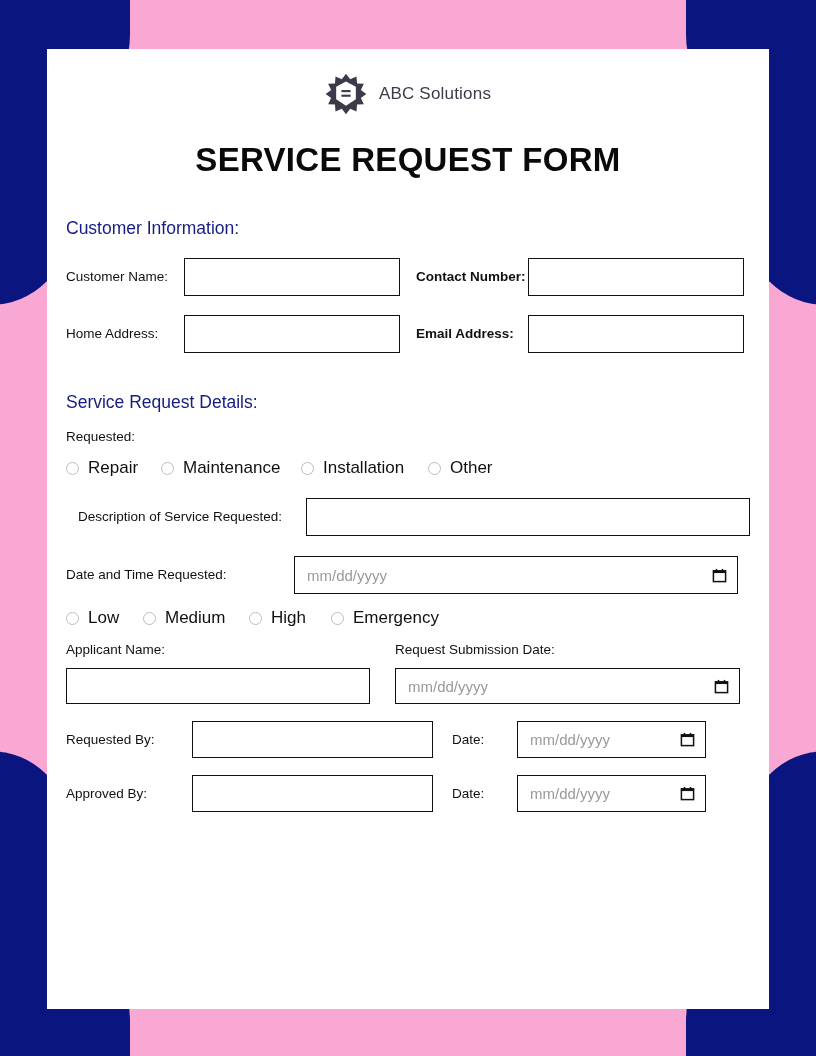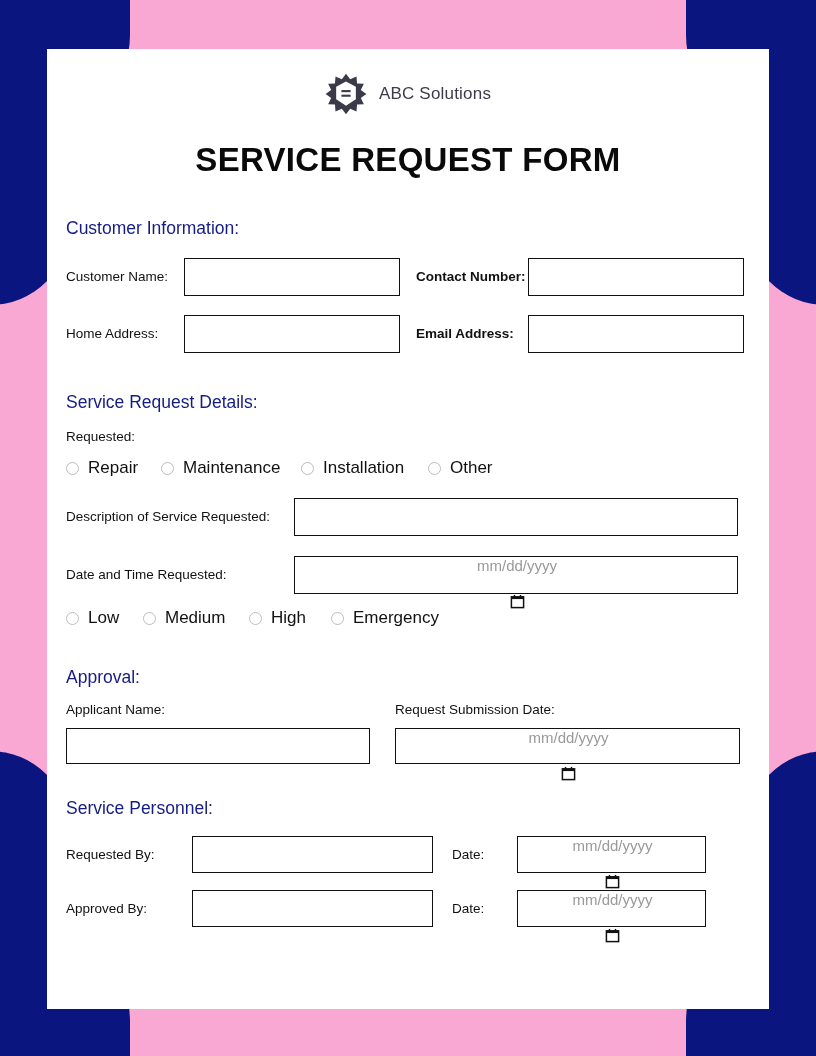--- a/index.html
+++ b/index.html
@@ -92,21 +92,20 @@
     outline: none;
   }
   .datebox {
     border: 1.6px solid #111;
     background: #fff;
     height: 38px;
     width: 100%;
     display: flex; align-items: center;
     padding: 0 10px 0 12px;
     gap: 20px;
-    flex-direction: column;
   }
   .datebox .ph {
     flex: 1 1 auto;
     font-size: 15px;
     color: #9a9a9a;
     font-family: "Liberation Sans", sans-serif;
   }
   .cal-ico { width: 15px; height: 15px; flex: 0 0 15px; }
 
   
@@ -122,21 +121,21 @@
   .radio-row { display: flex; align-items: center; margin-top: 14px; }
   .radio-item { display: flex; align-items: center; gap: 9px; }
   .radio-dot {
     width: 13px; height: 13px; border-radius: 50%;
     border: 1.5px solid #bdbdbd; background: #fff;
     flex: 0 0 13px;
   }
   .radio-text { font-size: 17px; color: #111; }
 
   .desc-row { display: flex; align-items: center; margin-top: 20px; }
-  .desc-lab { width: 228px; flex: 0 0 228px; }
+  .desc-lab { width: 228px; flex: 0 0 228px; margin-left: 12px; }
   .desc-box { width: 444px; flex: 0 0 444px; }
 
   .dt-row { display: flex; align-items: center; margin-top: 20px; }
   .dt-lab { width: 228px; flex: 0 0 228px; }
   .dt-box { width: 444px; flex: 0 0 444px; }
 
   
   .ap-row { display: flex; margin-top: 14px; }
   .ap-col-a { width: 304px; flex: 0 0 304px; }
   .ap-gap { width: 25px; flex: 0 0 25px; }
@@ -274,21 +273,20 @@
         <div class="radio-item" style="width:82px">
           <span class="radio-dot"></span>
           <span class="radio-text">High</span>
         </div>
         <div class="radio-item">
           <span class="radio-dot"></span>
           <span class="radio-text">Emergency</span>
         </div>
       </div>
 
-      <div class="section-head">Approval:</div>
 
       <div class="ap-row">
         <div class="ap-col-a">
           <div class="plain-label">Applicant Name:</div>
           <input class="txtbox" type="text" value="" style="">
         </div>
         <div class="ap-gap"></div>
         <div class="ap-col-b">
           <div class="plain-label">Request Submission Date:</div>
           <div class="datebox">
@@ -298,21 +296,20 @@
                 <rect x="1.5" y="3" width="13" height="11.5" fill="none" stroke="#111" stroke-width="1.6"></rect>
                 <rect x="1.5" y="3" width="13" height="2.4" fill="#111"></rect>
                 <rect x="4" y="1" width="1.6" height="3" fill="#111"></rect>
                 <rect x="10.4" y="1" width="1.6" height="3" fill="#111"></rect>
               </svg>
             </span>
           </div>
         </div>
       </div>
 
-      <div class="section-head tight">Service Personnel:</div>
 
       <div class="sp-row">
         <div class="sp-lab plain-label">Requested By:</div>
         <div class="sp-box">
           <input class="txtbox" type="text" value="" style="">
         </div>
         <div class="sp-gap"></div>
         <div class="sp-lab2 plain-label">Date:</div>
         <div class="sp-box2">
           <div class="datebox">

